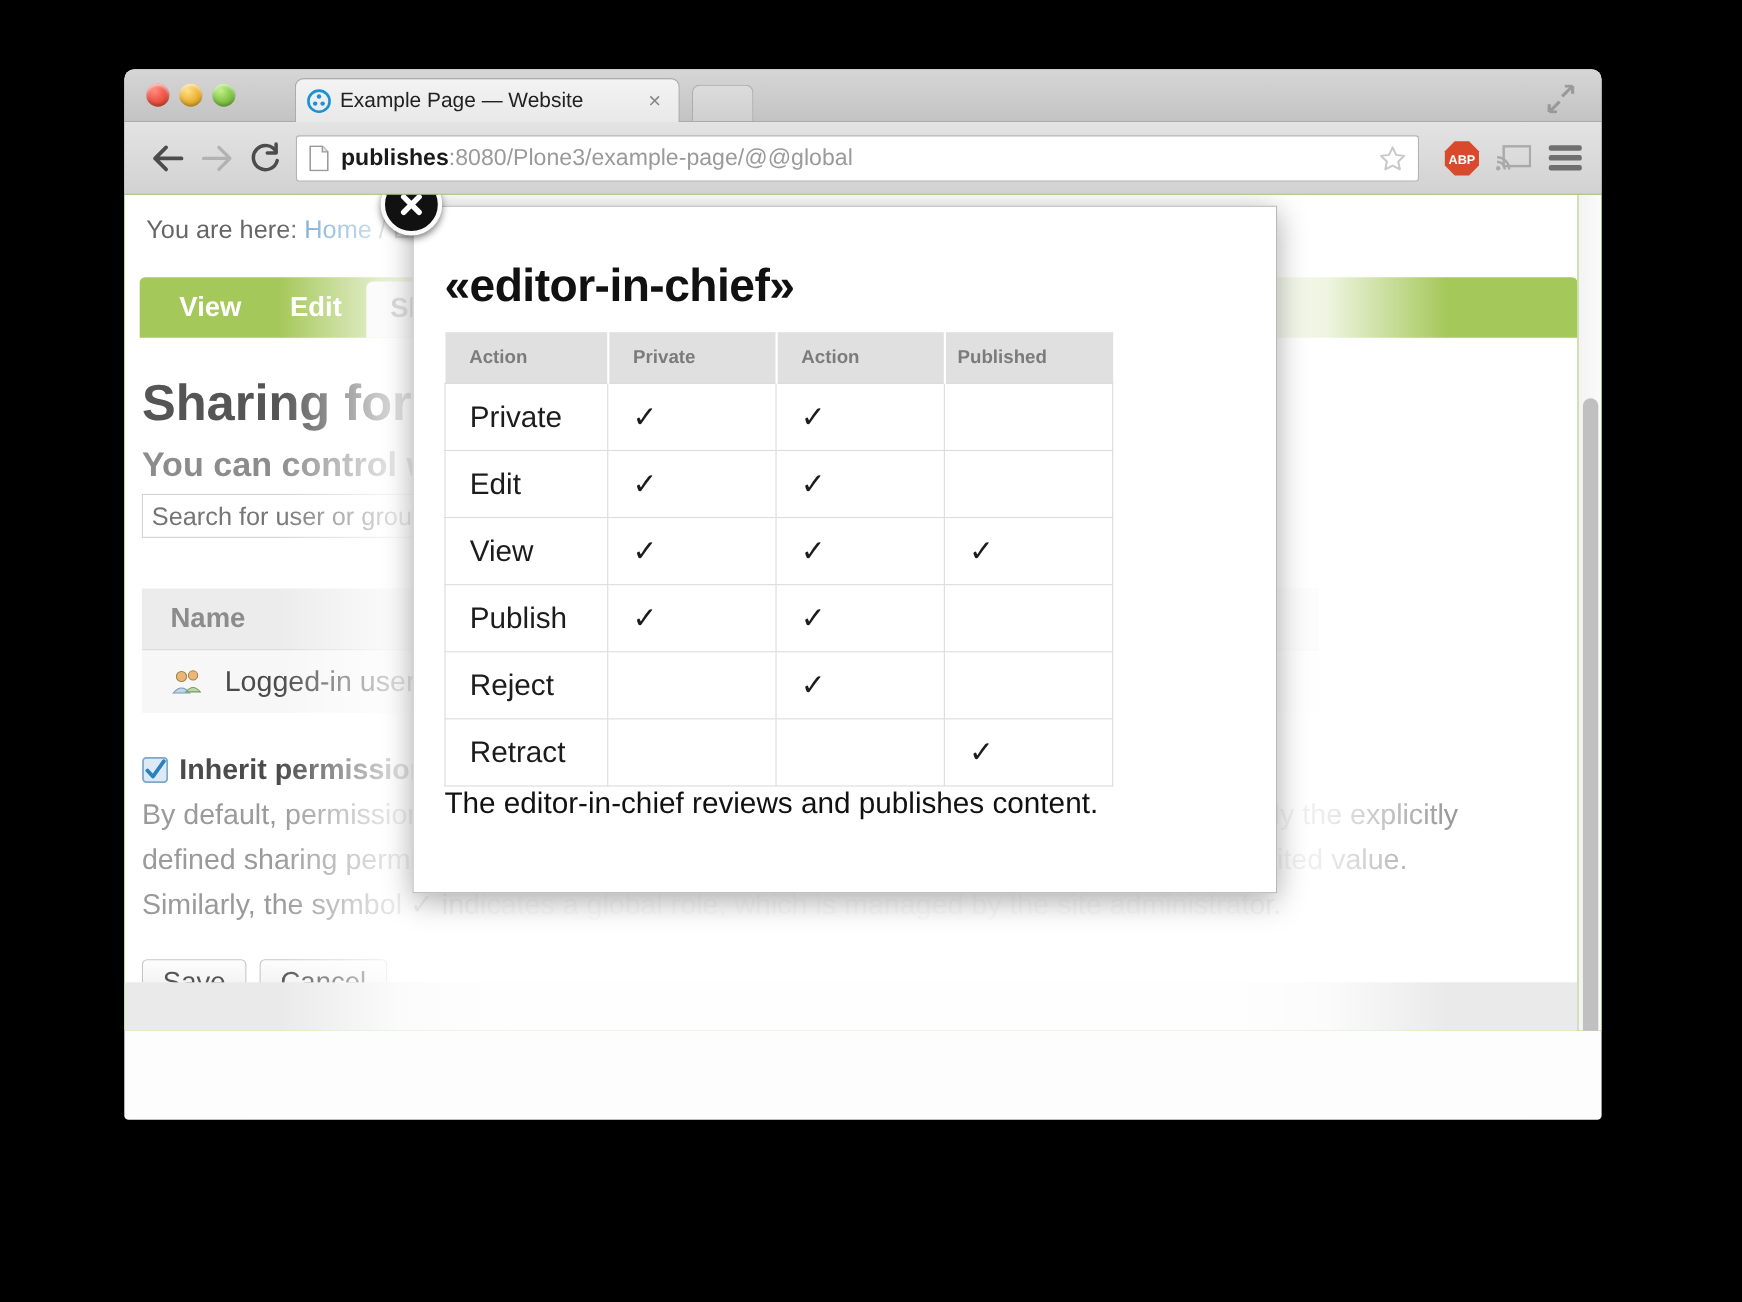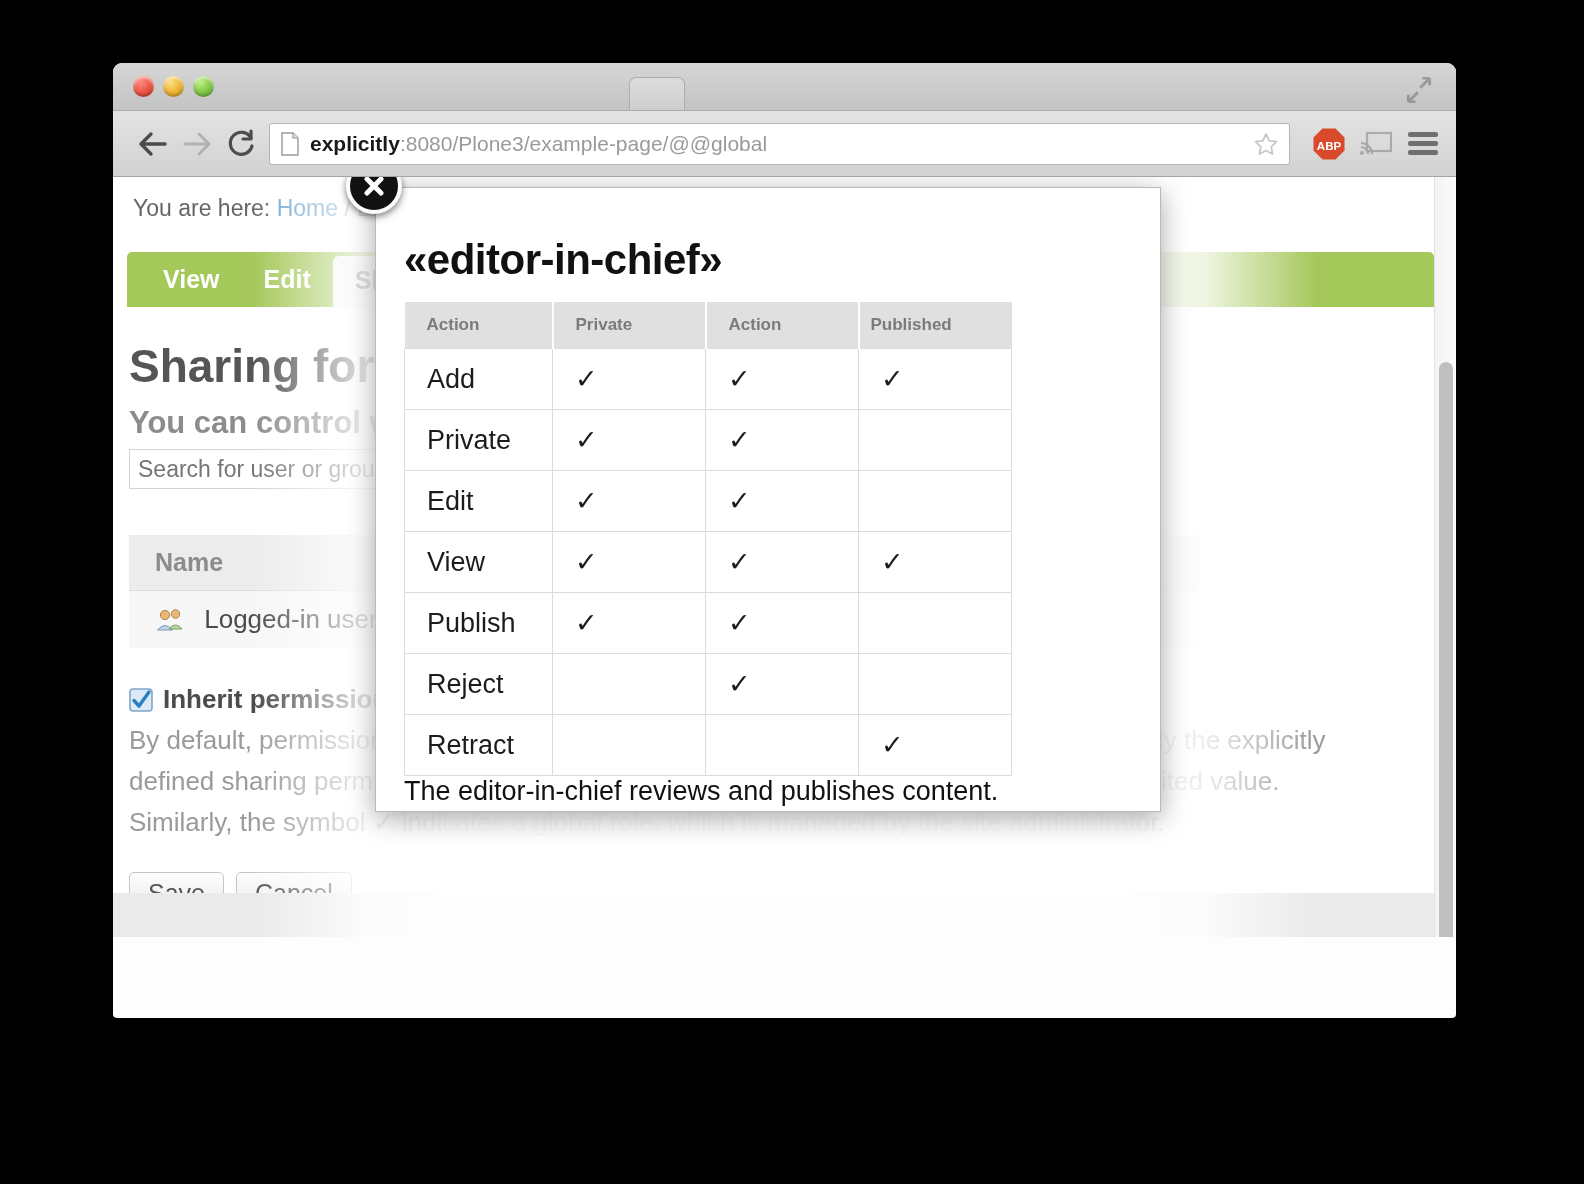--- a/index.html
+++ b/index.html
@@ -209,20 +209,30 @@
 
 <div id="window-frame">
 
   <div id="tab-strip">
     <div class="traffic-lights">
       <div class="light red"></div>
       <div class="light yellow"></div>
       <div class="light green"></div>
     </div>
 
+    <div id="browser-tab">
+      <svg id="favicon" viewBox="0 0 24 24">
+        <circle cx="12" cy="12" r="10.5" fill="none" stroke="#1a93d4" stroke-width="2.6"></circle>
+        <circle cx="12" cy="7.3" r="2.2" fill="#1a93d4"></circle>
+        <circle cx="8.2" cy="14.4" r="2.2" fill="#1a93d4"></circle>
+        <circle cx="15.6" cy="14.4" r="2.2" fill="#1a93d4"></circle>
+      </svg>
+      <span id="tab-title">Example Page — Website</span>
+      <span id="tab-close">×</span>
+    </div>
 
     <div id="new-tab-btn"></div>
 
     <svg id="fullscreen-icon" viewBox="0 0 24 22">
       <path d="M13 9 L21 1 M21 1 H15 M21 1 V7" stroke="#888" stroke-width="2.4" fill="none"></path>
       <path d="M11 13 L3 21 M3 21 H9 M3 21 V15" stroke="#888" stroke-width="2.4" fill="none"></path>
     </svg>
   </div>
 
   <div id="nav-bar">
@@ -241,21 +251,21 @@
         <path d="M26 10 A11 11 0 1 0 27 18" stroke="#4c4c4c" stroke-width="3.2" fill="none" stroke-linecap="round"></path>
         <path d="M26 3 V11 H18" stroke="#4c4c4c" stroke-width="3.2" fill="none" stroke-linecap="round" stroke-linejoin="round"></path>
       </svg>
     </div>
 
     <div id="omnibox">
       <svg id="page-doc-icon" viewBox="0 0 20 24">
         <path d="M2 1 H13 L18 6 V23 H2 Z" fill="#fff" stroke="#9a9a9a" stroke-width="1.4"></path>
         <path d="M13 1 V6 H18" fill="#e3e3e3" stroke="#9a9a9a" stroke-width="1.2"></path>
       </svg>
-      <span id="url-text"><b>explicitly</b><span>:8080/Plone3/example-page/@@global</span></span>
+      <span id="url-text"><b>publishes</b><span>:8080/Plone3/example-page/@@global</span></span>
       <svg id="bookmark-star" viewBox="0 0 26 26">
         <path d="M13 3 L16.2 9.8 L23.5 10.7 L18.2 15.8 L19.6 23 L13 19.5 L6.4 23 L7.8 15.8 L2.5 10.7 L9.8 9.8 Z" fill="none" stroke="#9a9a9a" stroke-width="1.8" stroke-linejoin="round"></path>
       </svg>
     </div>
 
     <svg id="abp-icon" viewBox="0 0 34 34">
       <path d="M10.5 1.5 H23.5 L32.5 10.5 V23.5 L23.5 32.5 H10.5 L1.5 23.5 V10.5 Z" fill="#d9492b"></path>
       <text x="17" y="22.5" font-size="11.5" font-weight="700" fill="#fff" text-anchor="middle" font-family="Liberation Sans, sans-serif">ABP</text>
     </svg>
 
@@ -359,26 +369,20 @@
           <thead>
             <tr>
               <th class="col-action">Action</th>
               <th class="col-state">Private</th>
               <th class="col-state">Action</th>
               <th class="col-state">Published</th>
             </tr>
           </thead>
           <tbody id="perm-body">
               <tr>
-                <td class="col-action">Add</td>
-                <td class="col-state check">✓</td>
-                <td class="col-state check">✓</td>
-                <td class="col-state check">✓</td>
-              </tr>
-              <tr>
                 <td class="col-action">Private</td>
                 <td class="col-state check">✓</td>
                 <td class="col-state check">✓</td>
                 <td class="col-state check"></td>
               </tr>
               <tr>
                 <td class="col-action">Edit</td>
                 <td class="col-state check">✓</td>
                 <td class="col-state check">✓</td>
                 <td class="col-state check"></td>

